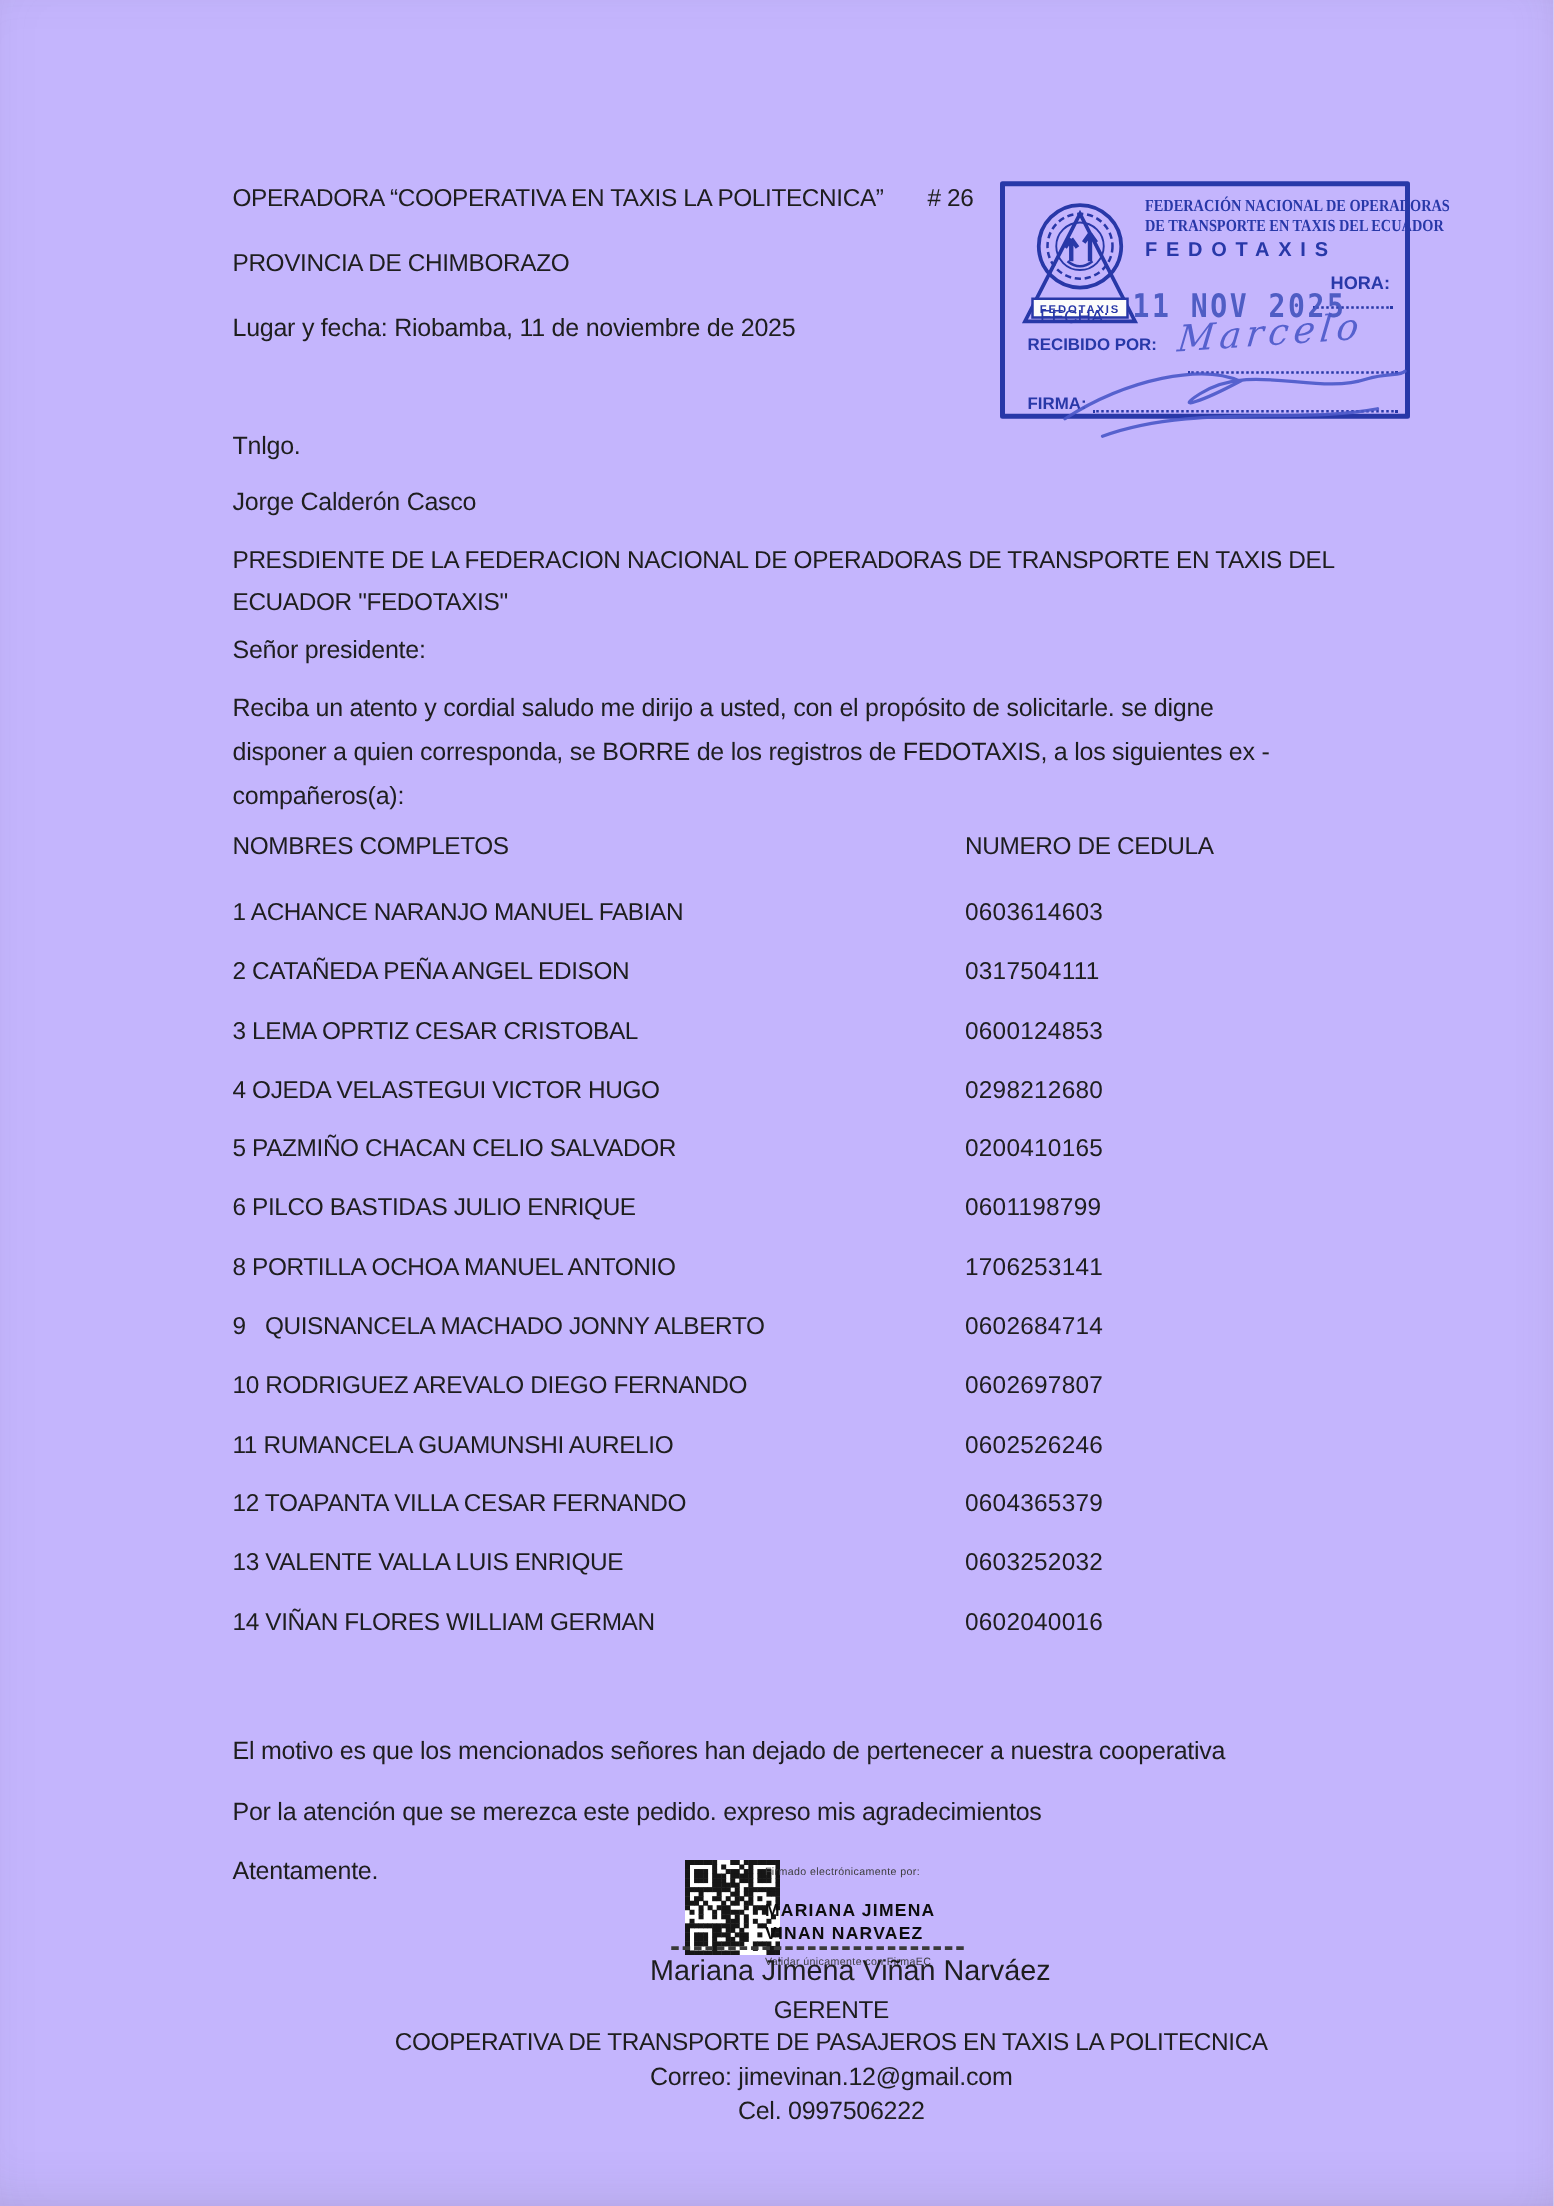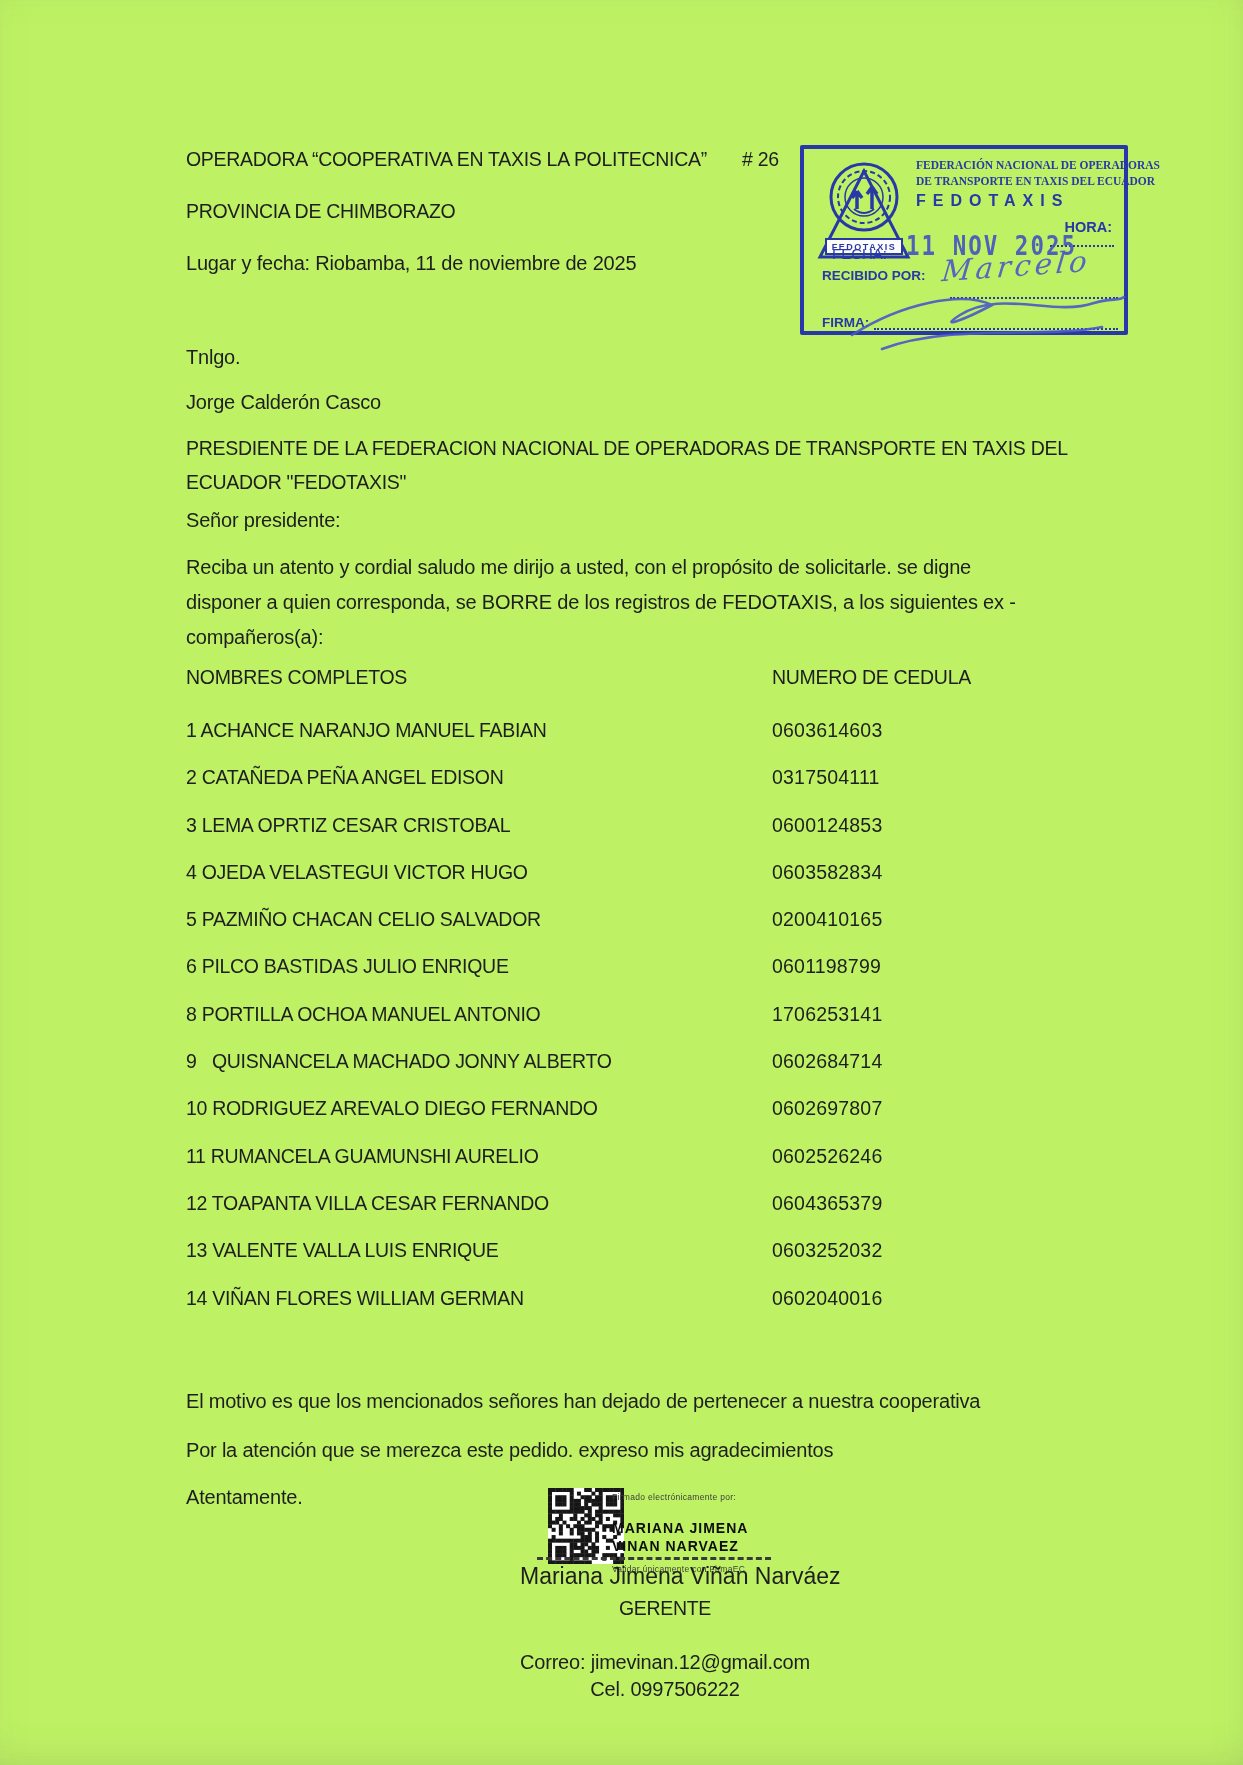--- a/index.html
+++ b/index.html
@@ -1,18 +1,18 @@
 <!DOCTYPE html>
 <html style="--ink: #2838a8; --date_ink: #4656c0; --pen: #4b58c9;"><head>
 <meta charset="utf-8">
 <style>
   html,body{margin:0;padding:0;background:#ffffff;}
   .page{
     position:relative;width:1243px;height:1765px;overflow:hidden;
-    background:#bef264;
+    background:#c4b5fd;
     box-shadow:inset 0 -35px 45px -35px rgba(90,90,90,.18),
                inset -25px 0 40px -32px rgba(120,120,120,.15),
                inset 25px 0 60px -50px rgba(120,120,120,.12),
                inset 0 25px 50px -45px rgba(120,120,120,.10);
     font-family:"Liberation Sans",sans-serif;color:#1e1e1e;
   }
   .abs{position:absolute;white-space:nowrap;}
   .caps{font-size:19.5px;letter-spacing:-.3px;}
   .body-line{font-size:20px;letter-spacing:-.2px;}
   
@@ -113,21 +113,21 @@
   <div class="abs caps col2">NUMERO DE CEDULA</div>
 
   <div class="mtable">
 
       <div class="mrow"><span class="no">1</span> <span>ACHANCE NARANJO MANUEL FABIAN</span><span class="ced">0603614603</span></div>
 
       <div class="mrow"><span class="no">2</span> <span>CATAÑEDA PEÑA ANGEL EDISON</span><span class="ced">0317504111</span></div>
 
       <div class="mrow"><span class="no">3</span> <span>LEMA OPRTIZ CESAR CRISTOBAL</span><span class="ced">0600124853</span></div>
 
-      <div class="mrow"><span class="no">4</span> <span>OJEDA VELASTEGUI VICTOR HUGO</span><span class="ced">0603582834</span></div>
+      <div class="mrow"><span class="no">4</span> <span>OJEDA VELASTEGUI VICTOR HUGO</span><span class="ced">0298212680</span></div>
 
       <div class="mrow"><span class="no">5</span> <span>PAZMIÑO CHACAN CELIO SALVADOR</span><span class="ced">0200410165</span></div>
 
       <div class="mrow"><span class="no">6</span> <span>PILCO BASTIDAS JULIO ENRIQUE</span><span class="ced">0601198799</span></div>
 
 
       <div class="mrow"><span class="no">8</span> <span>PORTILLA OCHOA MANUEL ANTONIO</span><span class="ced">1706253141</span></div>
 
       <div class="mrow"><span class="no">9 </span> <span> QUISNANCELA MACHADO JONNY ALBERTO</span><span class="ced">0602684714</span></div>
 
@@ -397,16 +397,17 @@
   <div class="sigtext">
     <div class="sig-cap">Firmado electrónicamente por:</div>
     <div class="sig-name" style="margin-top:17px">MARIANA JIMENA</div>
     <div class="sig-name">VINAN NARVAEZ</div>
     <div class="sig-cap" style="margin-top:9px">Validar únicamente con FirmaEC</div>
   </div>
   <div class="dashline"></div>
 
   <div class="abs" style="left:520px;top:1563px;font-size:23px">Mariana Jimena Viñan Narváez</div>
   <div class="footer-center caps" style="top:1597px">GERENTE</div>
+  <div class="footer-center caps" style="top:1623px">COOPERATIVA DE TRANSPORTE DE PASAJEROS EN TAXIS LA POLITECNICA</div>
   <div class="footer-center body-line" style="top:1651px">Correo: jimevinan.12@gmail.com</div>
   <div class="footer-center body-line" style="top:1678px">Cel. 0997506222</div>
 
 </div>
 
 </body></html>

